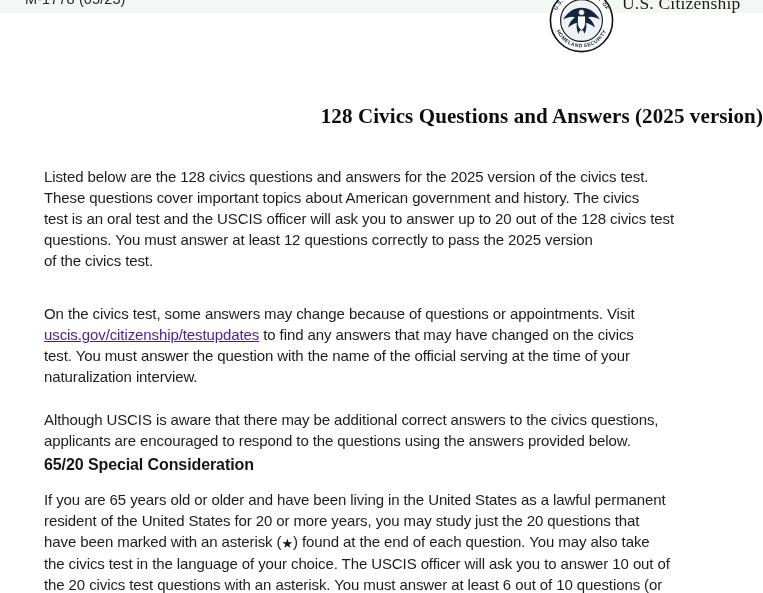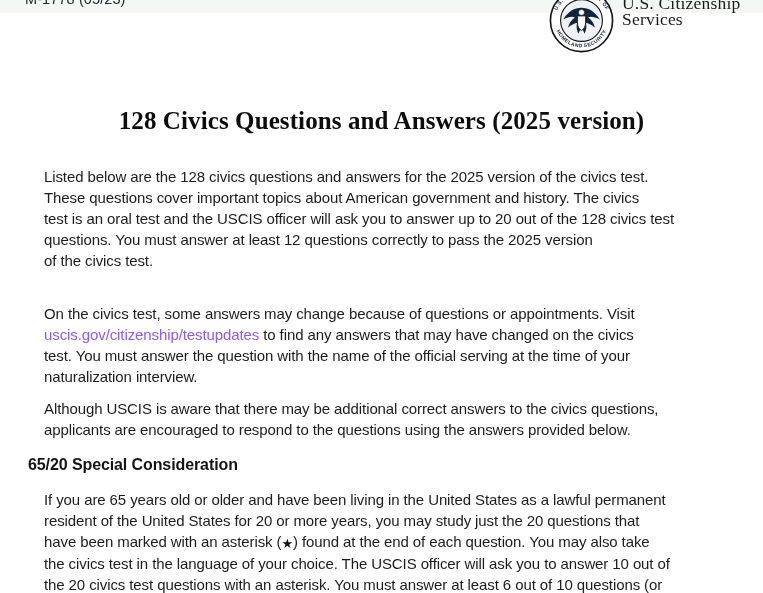--- a/index.html
+++ b/index.html
@@ -26,42 +26,42 @@
     width: 65px; height: 65px;
   }
   .agency-name {
     position: absolute; top: -4px; left: 622px;
     font-family: "Liberation Serif", serif;
     font-size: 17.5px; line-height: 15.8px; color: #1b1b1b;
     letter-spacing: 0.2px; white-space: nowrap;
   }
   .doc-title {
     position: absolute; top: 90px; left: 0; width: 763px;
-    text-align: center;
+    text-align: right;
     font-family: "Liberation Serif", serif;
-    font-weight: bold; font-size: 25px; color: #0d0d0d;
+    font-weight: bold; font-size: 21px; color: #0d0d0d;
     letter-spacing: 0.1px;
   }
   .para {
     position: absolute; left: 44px; width: 706px;
     font-size: 15px; line-height: 21px; color: #1c1c1c;
     letter-spacing: -0.1px;
     white-space: pre-line;
   }
   .p1 { top: 151px; }
   .p2 { top: 288px; }
-  .p3 { top: 383px; }
+  .p3 { top: 394px; }
   .p4 { top: 474px; }
   .sc-heading {
-    position: absolute; left: 28px; top: 443px;
+    position: absolute; left: 44px; top: 443px;
     font-size: 16px; font-weight: bold; color: #151515;
     letter-spacing: -0.1px;
   }
   .link {
-    color: #8b5cf6; cursor: pointer;
+    color: #4c1d95; text-decoration: underline; cursor: pointer;
   }
   .star {
     display: inline-block; font-size: 13px;
     position: relative; top: 1px; color: #111;
   }
 </style>
 </head>
 <body>
 
 <div class="page">
@@ -90,21 +90,20 @@
         C 33.8,42 32.9,40.5 32,40 C 31.1,40.5 30.2,42 29,45
         C 27.2,41.5 26.8,38 27.5,34.5 C 25.5,34.5 22.5,36 18.8,39
         C 19.5,35 22,31.5 25.5,29 C 23,27.8 19,28.5 14,31 Z"></path>
       <circle cx="32" cy="24" r="2.9" fill="#ffffff" stroke="#14243c" stroke-width="0.6"></circle>
       <path d="M 28,27.5 h 8 v 6.5 c 0,4.2 -2,6.8 -4,7.8 c -2,-1 -4,-3.6 -4,-7.8 Z" fill="#ffffff" stroke="#14243c" stroke-width="0.9"></path>
     </g>
   </svg>
 
   <div class="agency-name">
     <div>U.S. Citizenship</div>
-    <div>Services</div>
   </div>
 
   <h1 class="doc-title">128 Civics Questions and Answers (2025 version)</h1>
 
   <p class="para p1">Listed below are the 128 civics questions and answers for the 2025 version of the civics test.
 These questions cover important topics about American government and history. The civics
 test is an oral test and the USCIS officer will ask you to answer up to 20 out of the 128 civics test
 questions. You must answer at least 12 questions correctly to pass the 2025 version
 of the civics test.</p>
 

